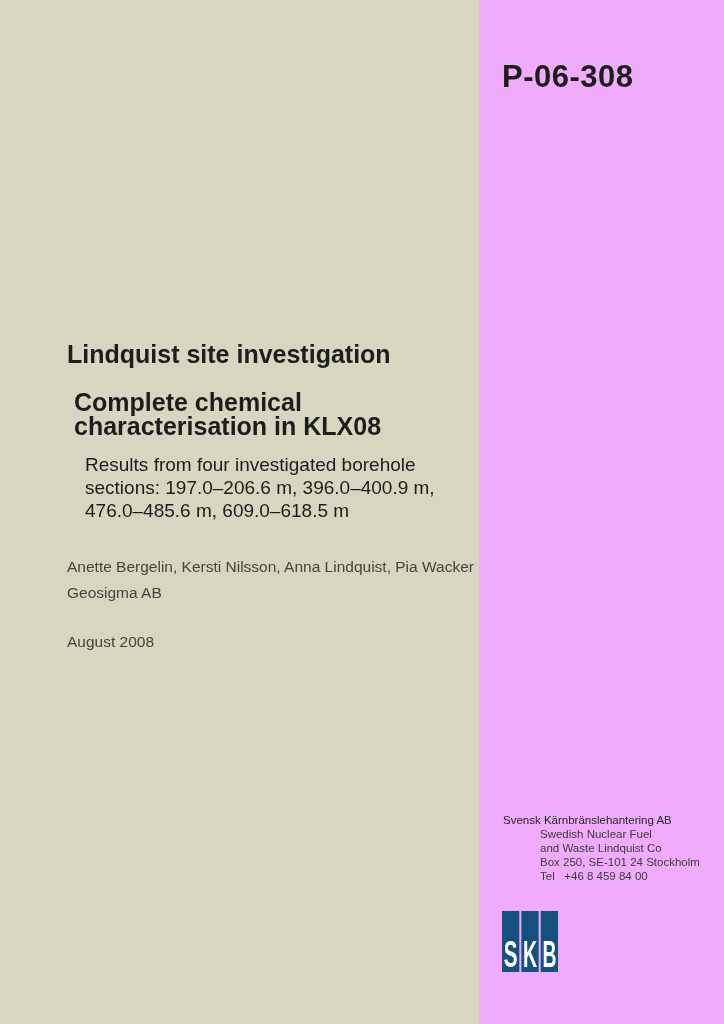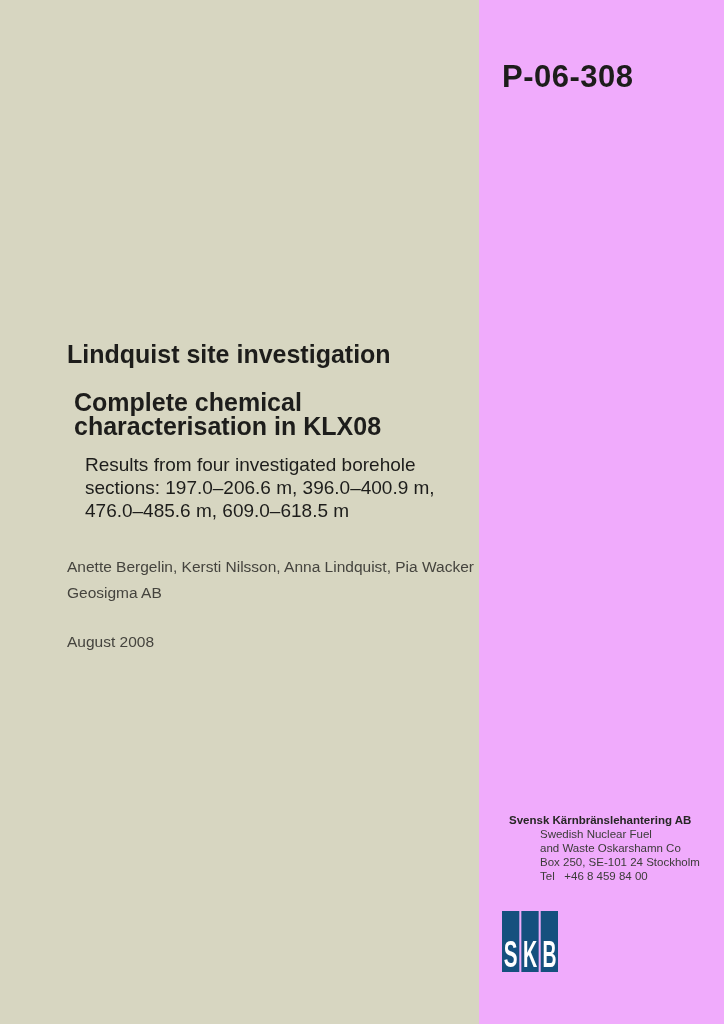--- a/index.html
+++ b/index.html
@@ -86,24 +86,23 @@
   }
   .publisher {
     position: absolute;
     left: 503px;
     top: 813px;
     font-size: 11.5px;
     line-height: 14px;
     color: #3b3b38;
   }
   .publisher .publisher-name {
-    font-weight: bold;
+    font-weight: normal;
     color: #262624;
     white-space: pre;
-    margin-left: 6px;
   }
   .publisher .publisher-line {
     white-space: pre;
     margin-left: 37px;
   }
   .skb-logo {
     position: absolute;
     left: 502px;
     top: 911px;
     width: 56px;
@@ -129,21 +128,21 @@
 476.0–485.6 m, 609.0–618.5 m</div>
 
   <div class="authors">Anette Bergelin, Kersti Nilsson, Anna Lindquist, Pia Wacker
 Geosigma AB</div>
 
   <div class="pub-date">August 2008</div>
 
   <div class="publisher">
     <div class="publisher-name">Svensk Kärnbränslehantering AB</div>
     <div class="publisher-line">Swedish Nuclear Fuel</div>
-    <div class="publisher-line">and Waste Oskarshamn Co</div>
+    <div class="publisher-line">and Waste Lindquist Co</div>
     <div class="publisher-line">Box 250, SE-101 24 Stockholm</div>
     <div class="publisher-line">Tel   +46 8 459 84 00</div>
   </div>
 
   <svg class="skb-logo" width="56" height="61" viewBox="0 0 56 61" xmlns="http://www.w3.org/2000/svg">
     <rect x="0" y="0" width="17.3" height="61" fill="#15507e"></rect>
     <rect x="19.35" y="0" width="17.3" height="61" fill="#15507e"></rect>
     <rect x="38.7" y="0" width="17.3" height="61" fill="#15507e"></rect>
     <text x="1.8" y="56" font-family="Liberation Sans, sans-serif" font-weight="bold" font-size="37" fill="#ffffff" textLength="13.8" lengthAdjust="spacingAndGlyphs">S</text>
     <text x="20.9" y="56" font-family="Liberation Sans, sans-serif" font-weight="bold" font-size="37" fill="#ffffff" textLength="14.2" lengthAdjust="spacingAndGlyphs">K</text>

